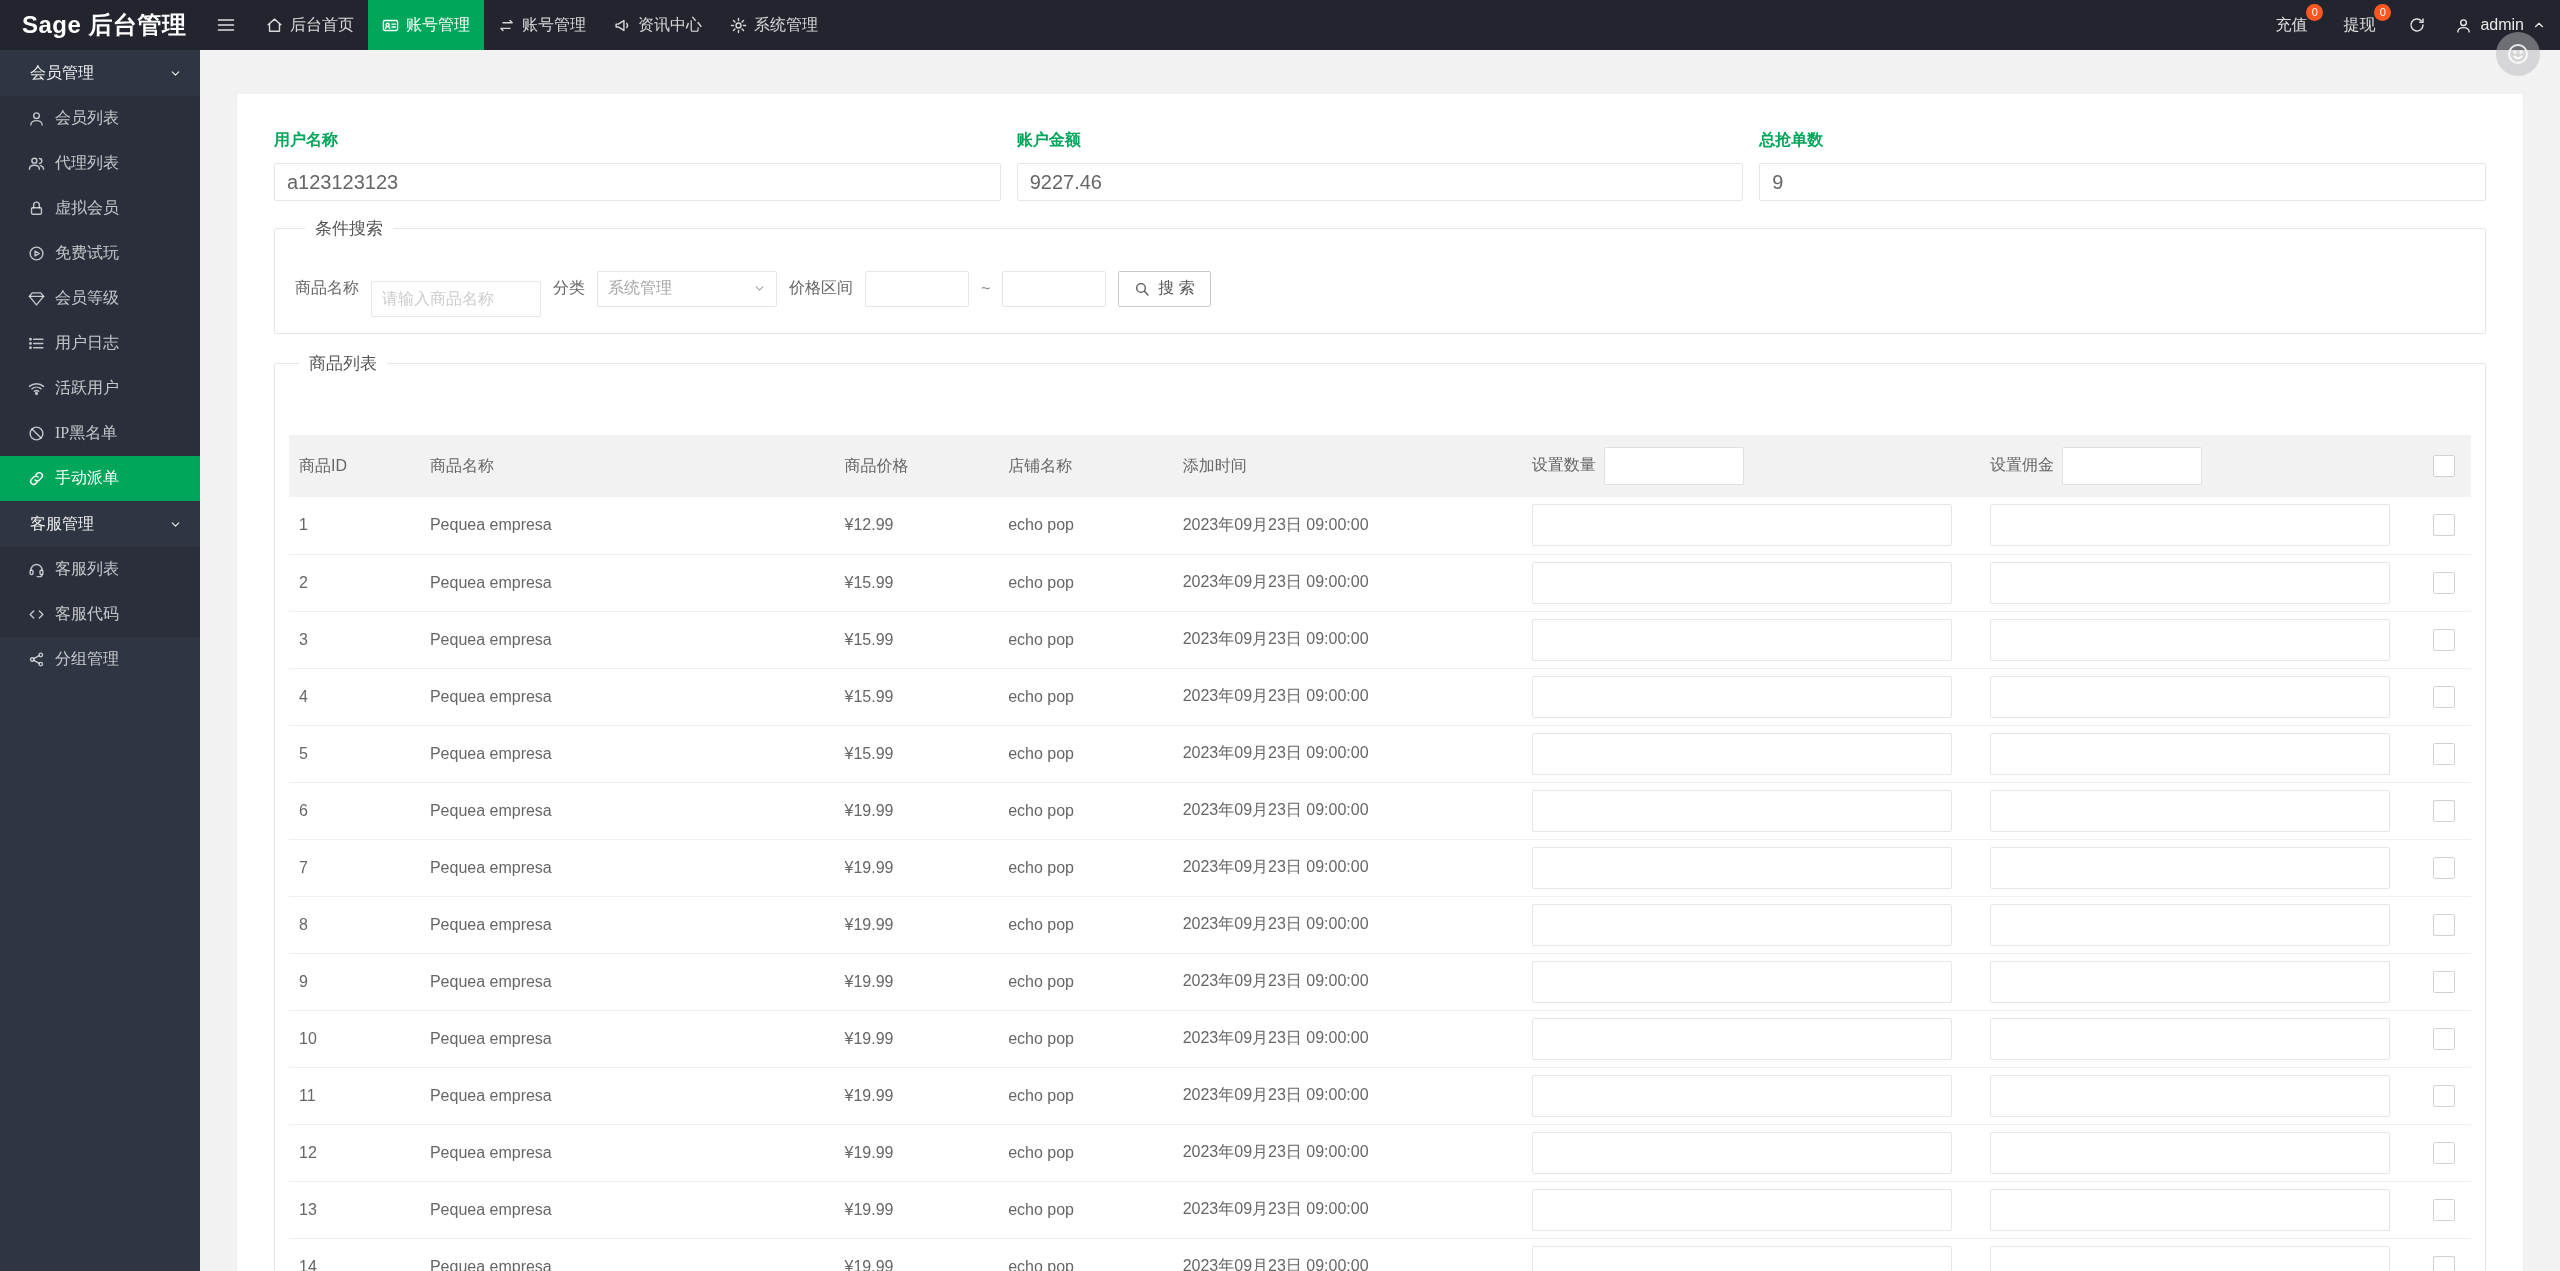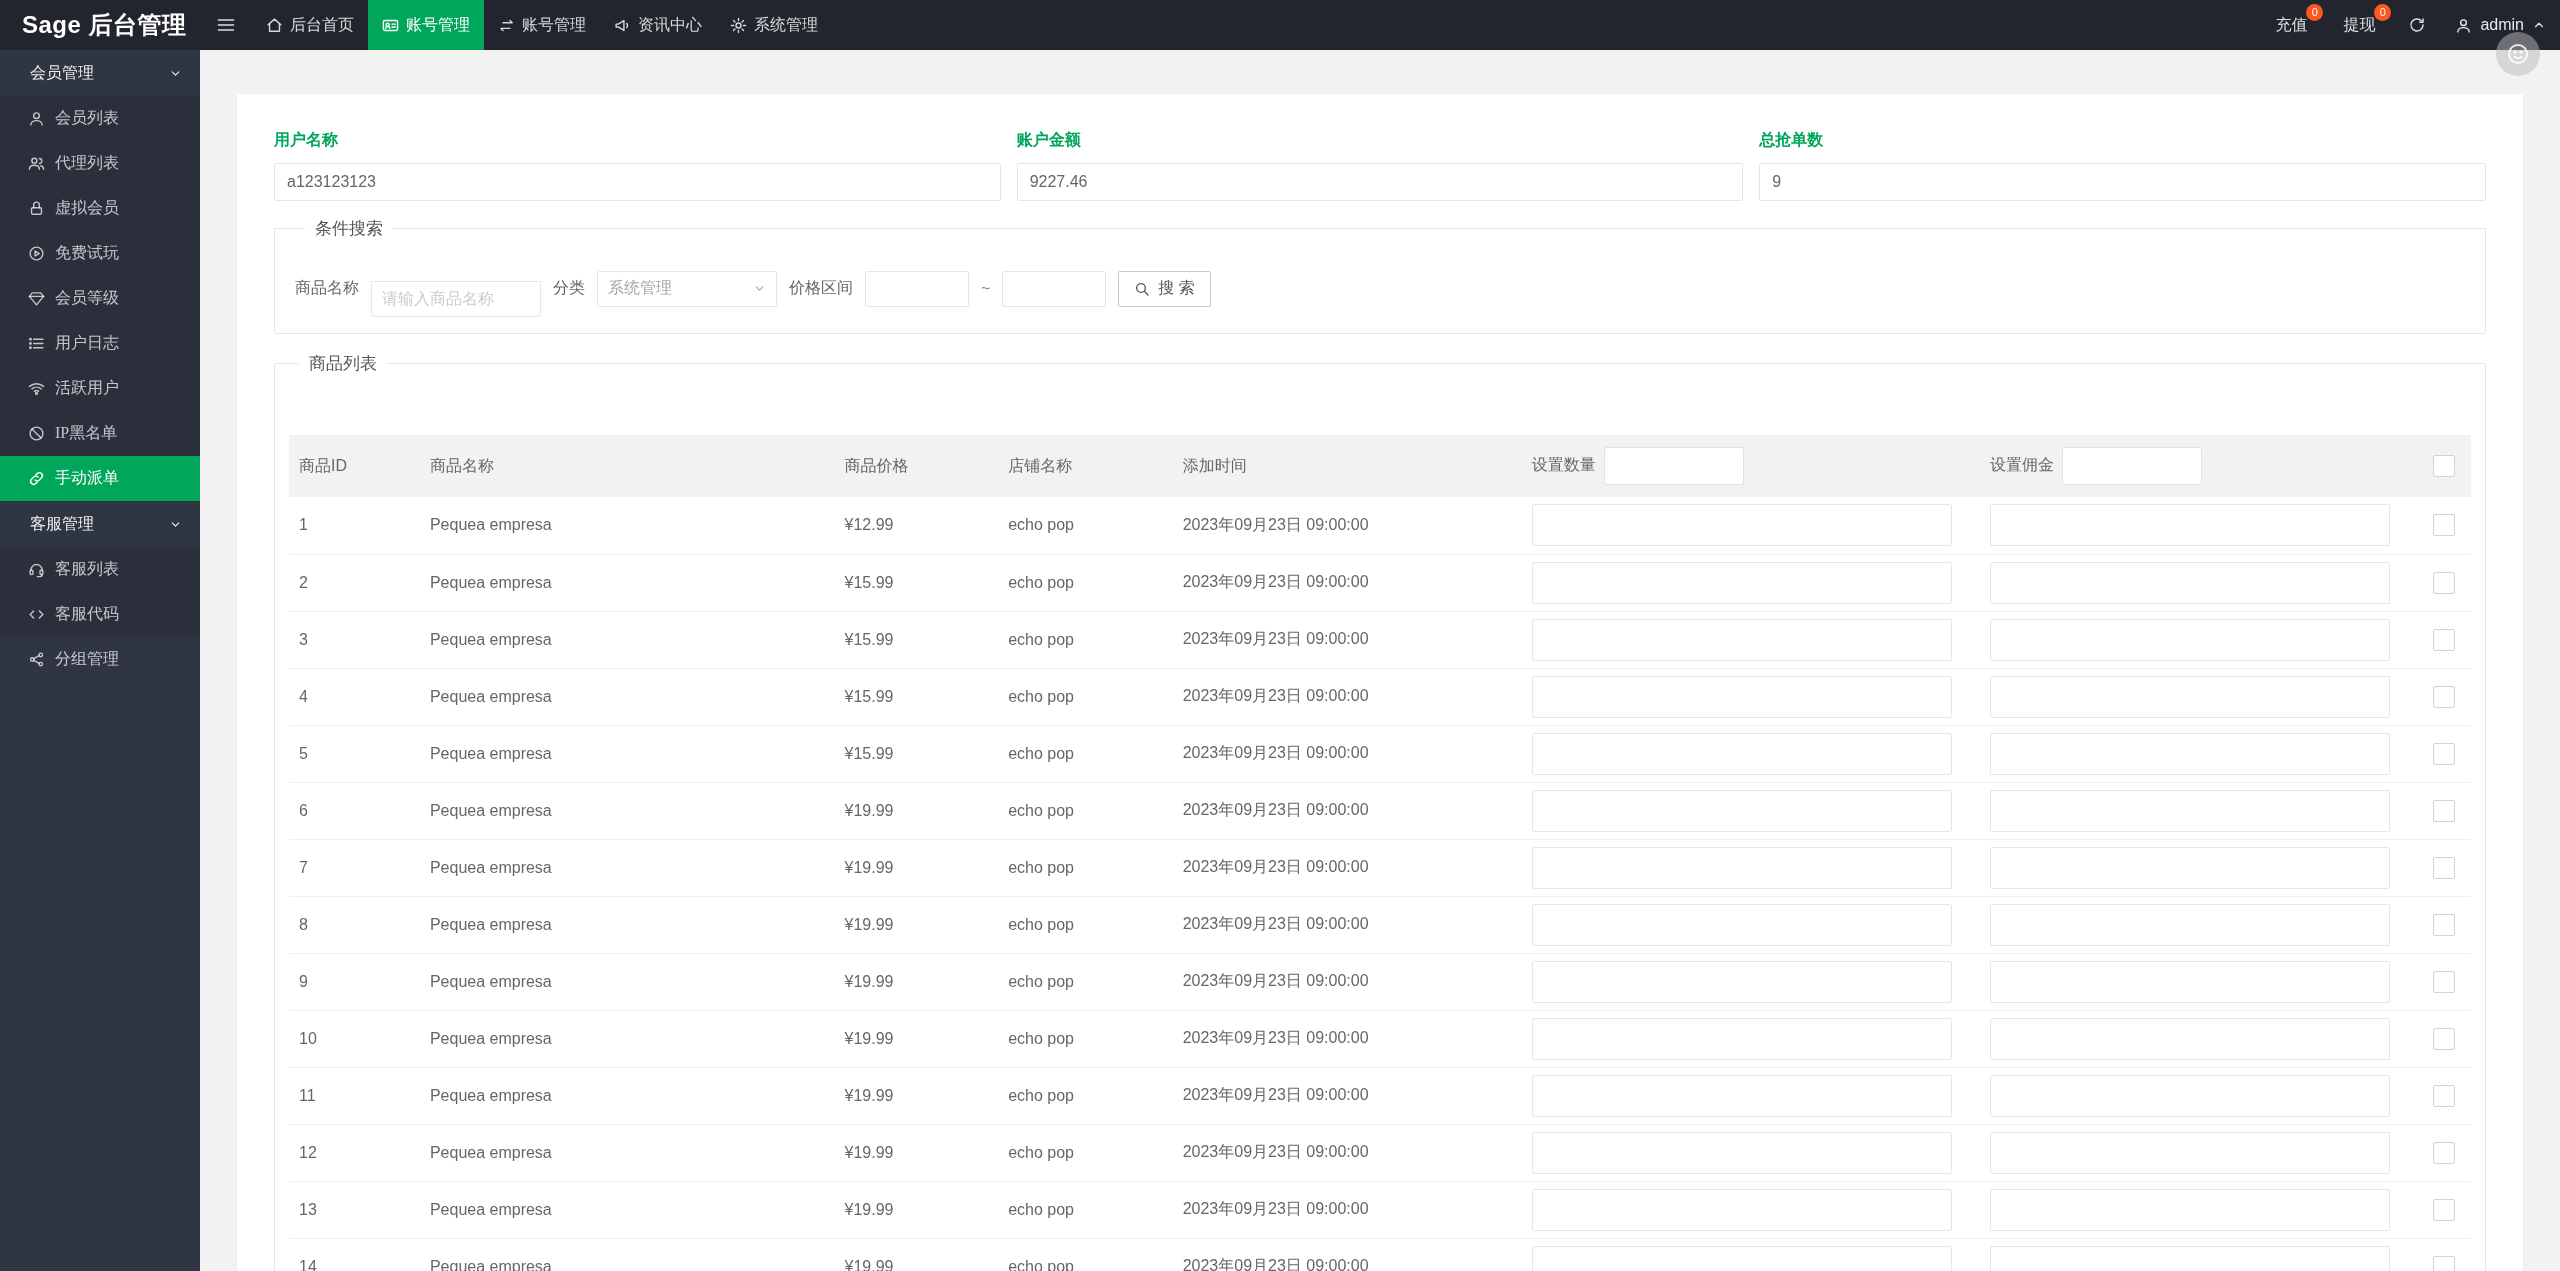--- a/index.html
+++ b/index.html
@@ -49,21 +49,21 @@
 
   
   .main{margin-left:200px;padding-top:50px;height:1271px;overflow:hidden;}
   .card{margin:44px 37px 0 37px;background:#fff;border-radius:2px;padding:36px 37px 60px;
     min-height:1500px;box-shadow:0 1px 2px rgba(0,0,0,.05);}
 
   .fields-row{display:flex;gap:16px;}
   .field{flex:1;}
   .field-label{color:var(--accent-green);font-weight:bold;font-size:16px;margin-bottom:12px;}
   .field input{width:100%;height:38px;border:1px solid var(--border);border-radius:2px;
-    padding:0 12px;font-size:16px;color:#666;outline:none;background:#fff;}
+    padding:0 12px;font-size:20px;color:#666;outline:none;background:#fff;}
 
   fieldset{border:1px solid var(--border);border-radius:2px;margin-top:16px;padding:16px 20px 16px;}
   fieldset legend{font-size:17px;color:#555;padding:0 10px;margin-left:10px;}
 
   .search-row{display:flex;align-items:center;gap:12px;margin-top:4px;font-size:16px;color:#666;}
   .inp{height:36px;border:1px solid var(--border);border-radius:2px;padding:0 10px;
     font-size:16px;color:#666;outline:none;background:#fff;}
   .inp::placeholder{color:#ccc;}
   .inp-name{width:170px;margin-top:21px;}
   .inp-price{width:104px;}

